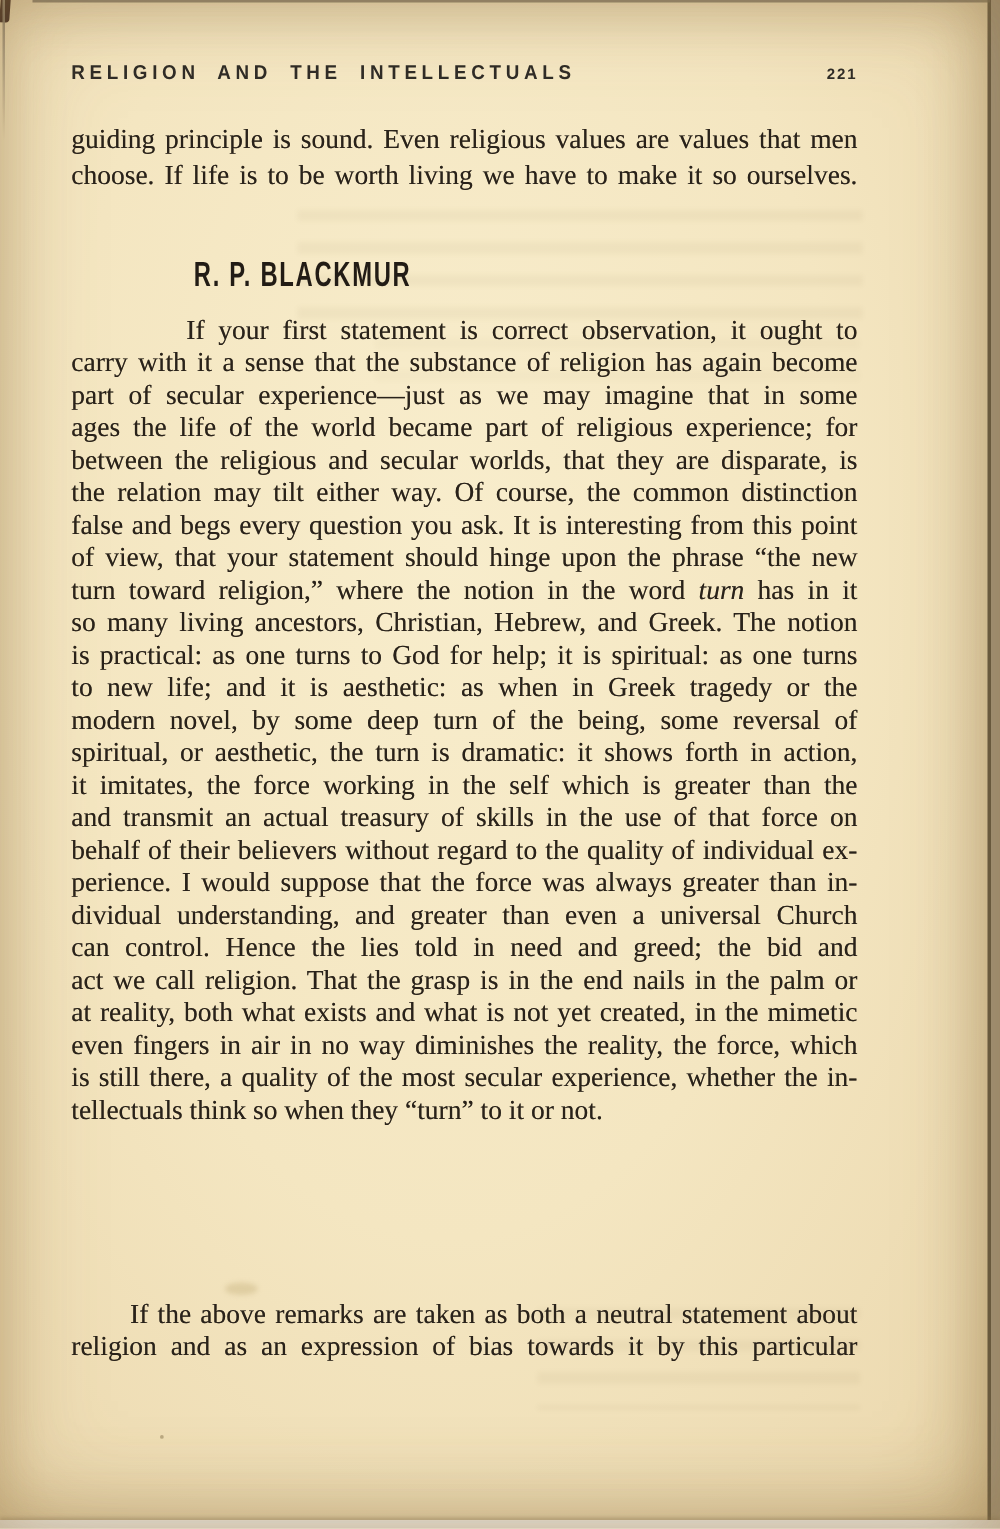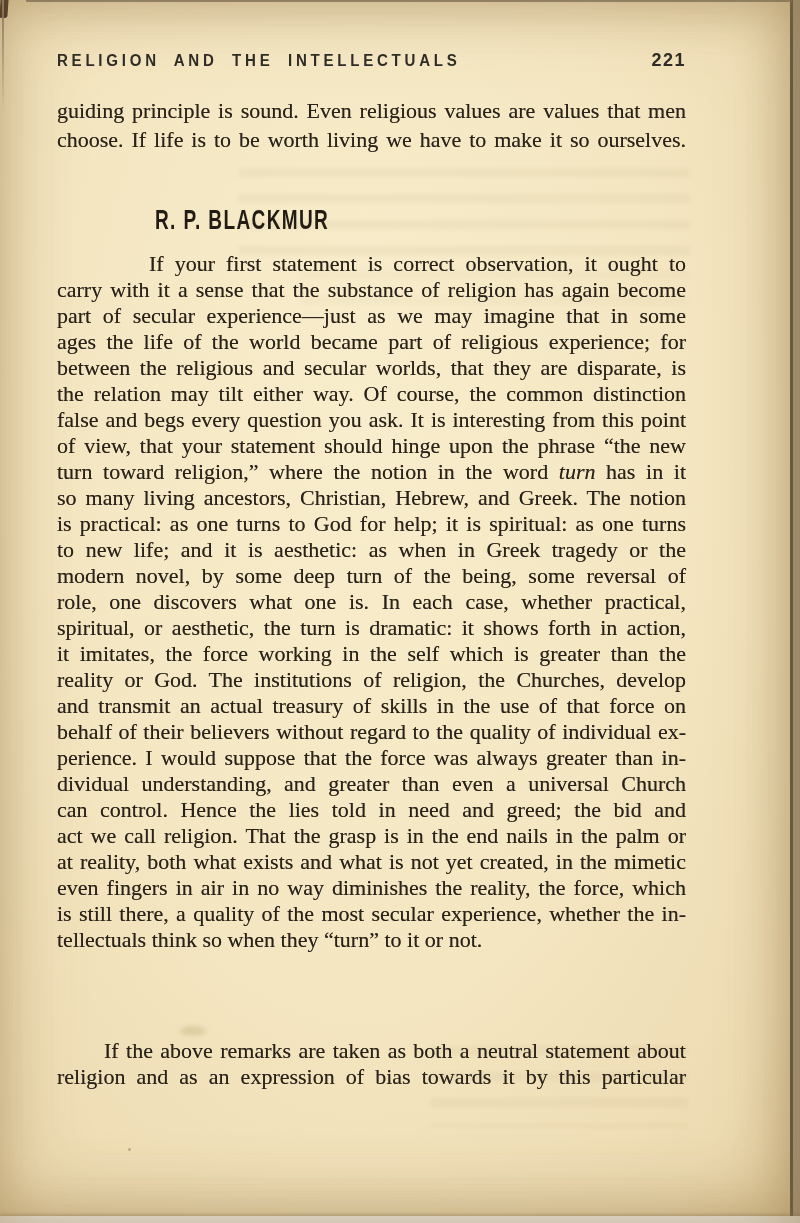--- a/index.html
+++ b/index.html
@@ -80,21 +80,21 @@
     font-family:"Liberation Sans", sans-serif;
     color:var(--header-ink);
   }
   .running-header .title{
     font-size:16px;font-weight:bold;
     letter-spacing:4px;word-spacing:7px;
     transform:scaleX(.94);transform-origin:left;
     white-space:nowrap;
   }
   .running-header .folio{
-    font-size:18px;font-weight:bold;letter-spacing:1.5px;
+    font-size:12px;font-weight:bold;letter-spacing:1.5px;
   }
 
   
   .section-heading{
     position:absolute;left:155px;top:204px;
     font-family:"Liberation Sans", sans-serif;
     font-size:28px;font-weight:bold;letter-spacing:2px;
     color:#221c15;
     transform:scaleX(.68);transform-origin:left;
     white-space:nowrap;
@@ -156,24 +156,22 @@
       <div class="line">ages the life of the world became part of religious experience; for</div>
       <div class="line">between the religious and secular worlds, that they are disparate, is</div>
       <div class="line">the relation may tilt either way. Of course, the common distinction</div>
       <div class="line">false and begs every question you ask. It is interesting from this point</div>
       <div class="line">of view, that your statement should hinge upon the phrase “the new</div>
       <div class="line">turn toward religion,” where the notion in the word <i>turn</i> has in it</div>
       <div class="line">so many living ancestors, Christian, Hebrew, and Greek. The notion</div>
       <div class="line">is practical: as one turns to God for help; it is spiritual: as one turns</div>
       <div class="line">to new life; and it is aesthetic: as when in Greek tragedy or the</div>
       <div class="line">modern novel, by some deep turn of the being, some reversal of</div>
-      <div class="line">role, one discovers what one is. In each case, whether practical,</div>
       <div class="line">spiritual, or aesthetic, the turn is dramatic: it shows forth in action,</div>
       <div class="line">it imitates, the force working in the self which is greater than the</div>
-      <div class="line">reality or God. The institutions of religion, the Churches, develop</div>
       <div class="line">and transmit an actual treasury of skills in the use of that force on</div>
       <div class="line">behalf of their believers without regard to the quality of individual ex-</div>
       <div class="line">perience. I would suppose that the force was always greater than in-</div>
       <div class="line">dividual understanding, and greater than even a universal Church</div>
       <div class="line">can control. Hence the lies told in need and greed; the bid and</div>
       <div class="line">act we call religion. That the grasp is in the end nails in the palm or</div>
       <div class="line">at reality, both what exists and what is not yet created, in the mimetic</div>
       <div class="line">even fingers in air in no way diminishes the reality, the force, which</div>
       <div class="line">is still there, a quality of the most secular experience, whether the in-</div>
       <div class="line flush-left">tellectuals think so when they “turn” to it or not.</div>

